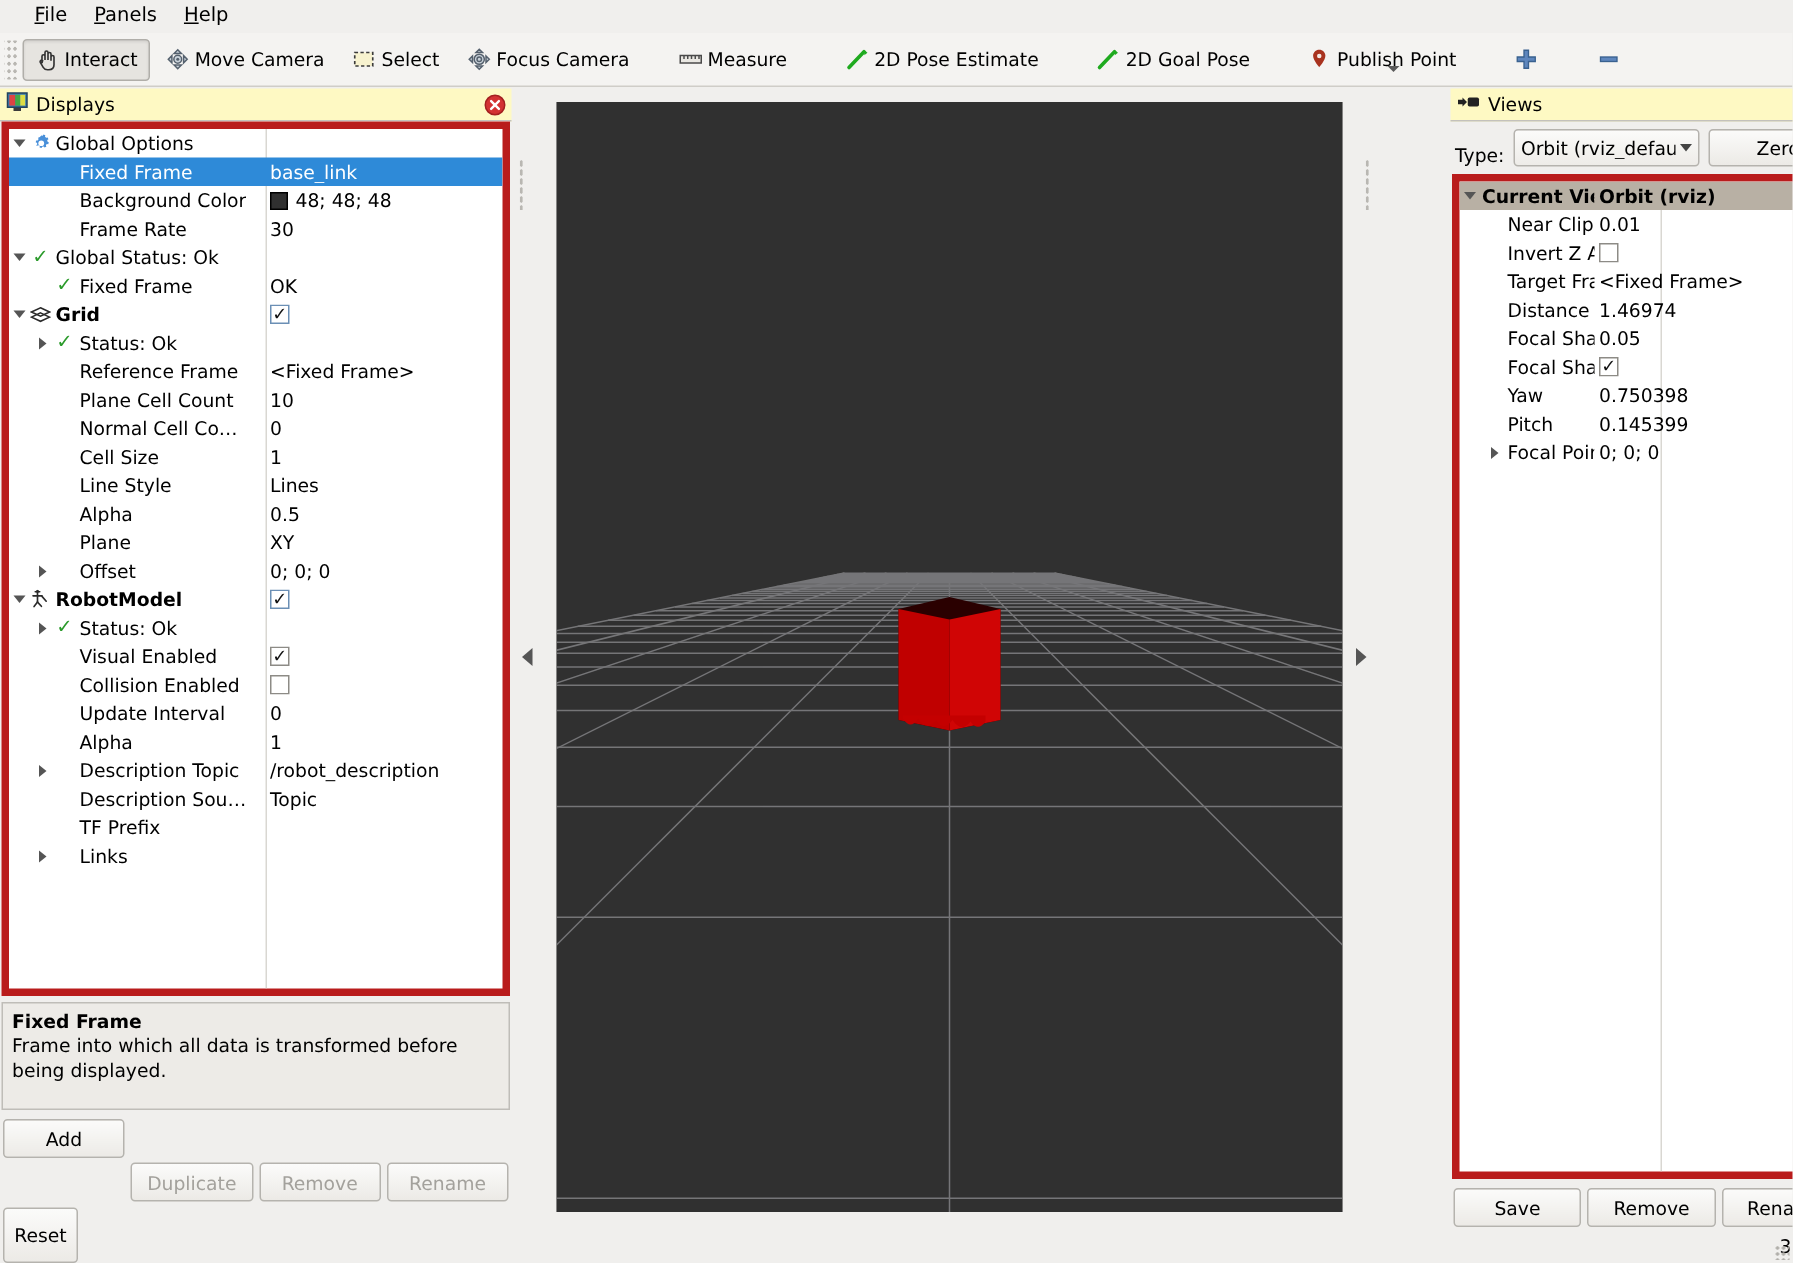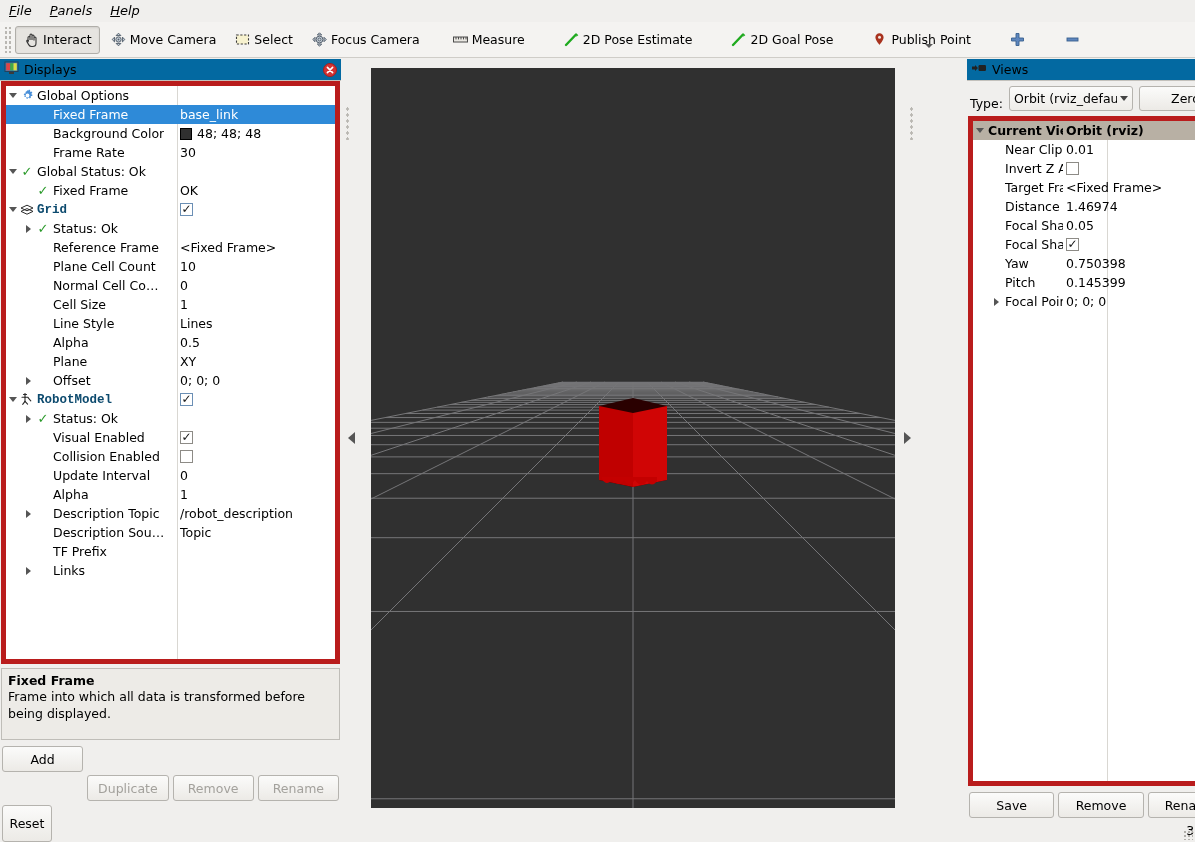--- a/index.html
+++ b/index.html
@@ -11,22 +11,21 @@
     font-size: 12.5px;
     color: #000;
     background: #f0efed;
   }
   #app { position: relative; width: 1195px; height: 842px; }
 
   
   .menubar {
     position: absolute; top: 0; left: 0; width: 1195px; height: 22px;
     background: #f0efed; display: flex; align-items: center;
-    padding-left: 0;
-    font-style: italic;
+    padding-left: 14px;
   }
   .menubar .mi {
     padding: 2px 9px; font-size: 13px; line-height: 16px; cursor: default;
   }
   .menubar .mi u { text-decoration: underline; }
 
   
   .toolbar {
     position: absolute; top: 22px; left: 0; width: 1195px; height: 36px;
     background: #f4f3f1;
@@ -52,21 +51,21 @@
   .tbtn .lbl { padding-left: 1px; }
   .tool-extra { display: flex; align-items: center; gap: 20px; margin-left: 14px; }
   .chevmini {
     position: absolute; top: 44px; left: 925px;
     width: 0; height: 0; border-left: 4px solid transparent;
     border-right: 4px solid transparent; border-top: 4px solid #5a5a5a;
   }
 
   
   .panel-title {
-    height: 22px; background: #0369a1; display: flex; align-items: center;
+    height: 22px; background: #fef9c3; display: flex; align-items: center;
     padding: 0 4px; font-size: 12.5px; border-bottom: 1px solid #c3c1bc;
   }
   .panel-title .ptxt { margin-left: 5px; }
   .closebtn {
     margin-left: auto; width: 14px; height: 14px; border-radius: 50%;
     background: #d33232; border: 1px solid #a32020;
     display: flex; align-items: center; justify-content: center;
     color: #fff; font-size: 10px; line-height: 1; cursor: pointer;
   }
   .closebtn svg { display: block; }
@@ -95,21 +94,21 @@
     justify-content: center;
   }
   .arrow-d { width: 0; height: 0; border-left: 4px solid transparent;
              border-right: 4px solid transparent; border-top: 5px solid #555; }
   .arrow-r { width: 0; height: 0; border-top: 4px solid transparent;
              border-bottom: 4px solid transparent; border-left: 5px solid #555; }
   .ticon { width: 16px; flex: 0 0 16px; display: flex; align-items: center;
            justify-content: center; }
   .tlabel { padding-left: 2px; overflow: hidden; text-overflow: clip;
             white-space: nowrap; }
-  .tlabel.bluebold { color: #0c4a6e; font-weight: bold; font-family: Liberation Mono, monospace; }
+  .tlabel.bluebold { color: #000000; font-weight: bold; }
   .ck {
     width: 13px; height: 13px; border: 1px solid #8d8b86; background: #fff;
     display: inline-flex; align-items: center; justify-content: center;
   }
   .ck.on::after {
     content: "✓"; font-size: 12px; line-height: 1; color: #111;
     margin-top: -1px;
   }
   .ck.blue { border-color: #6b8fb5; }
   .swatch { width: 12px; height: 12px; border: 1px solid #000; display: inline-block; }

